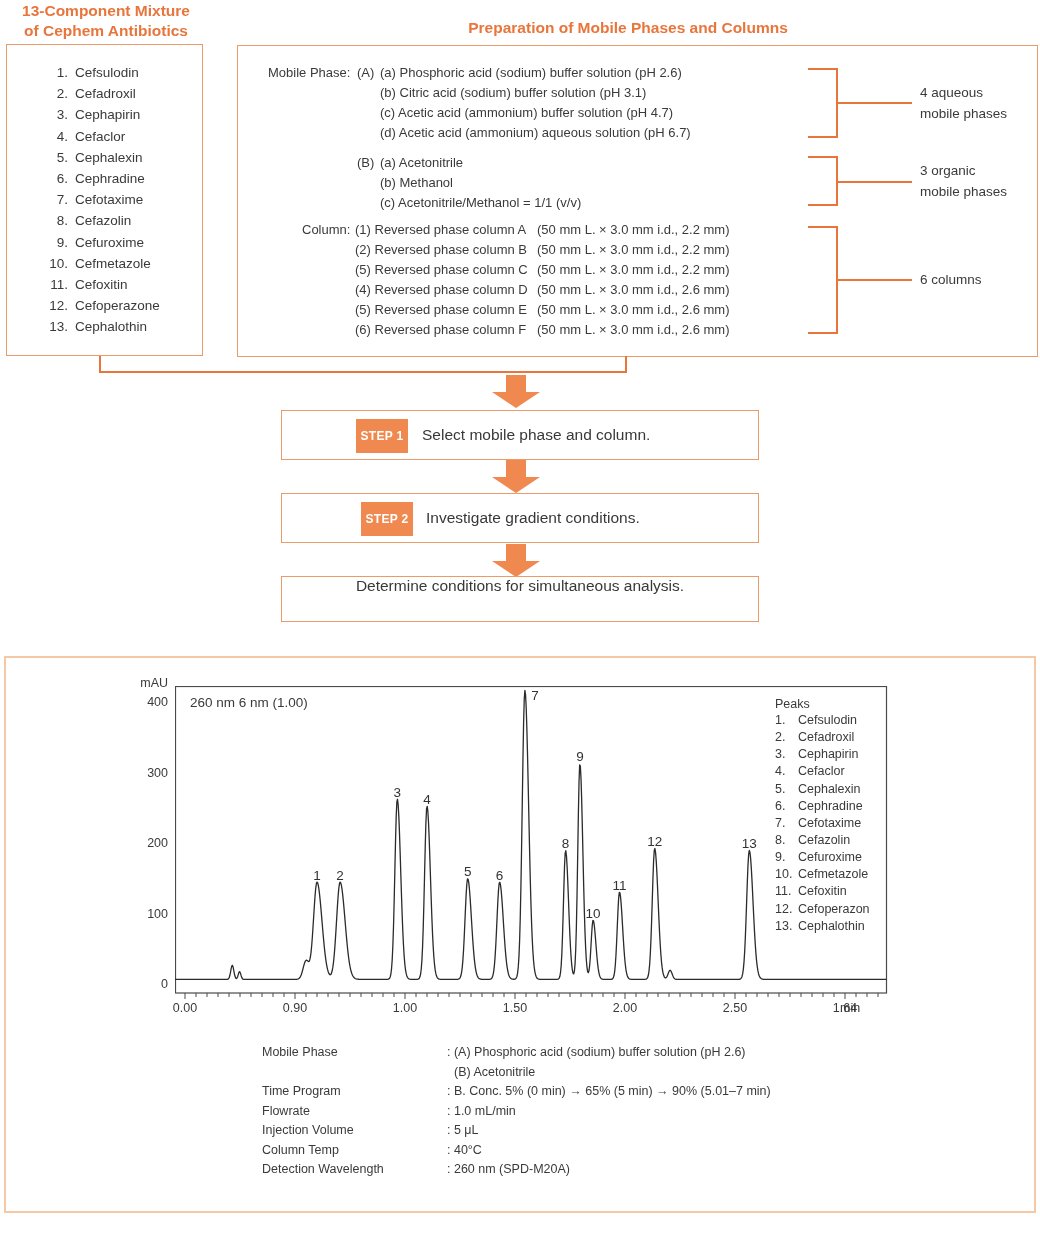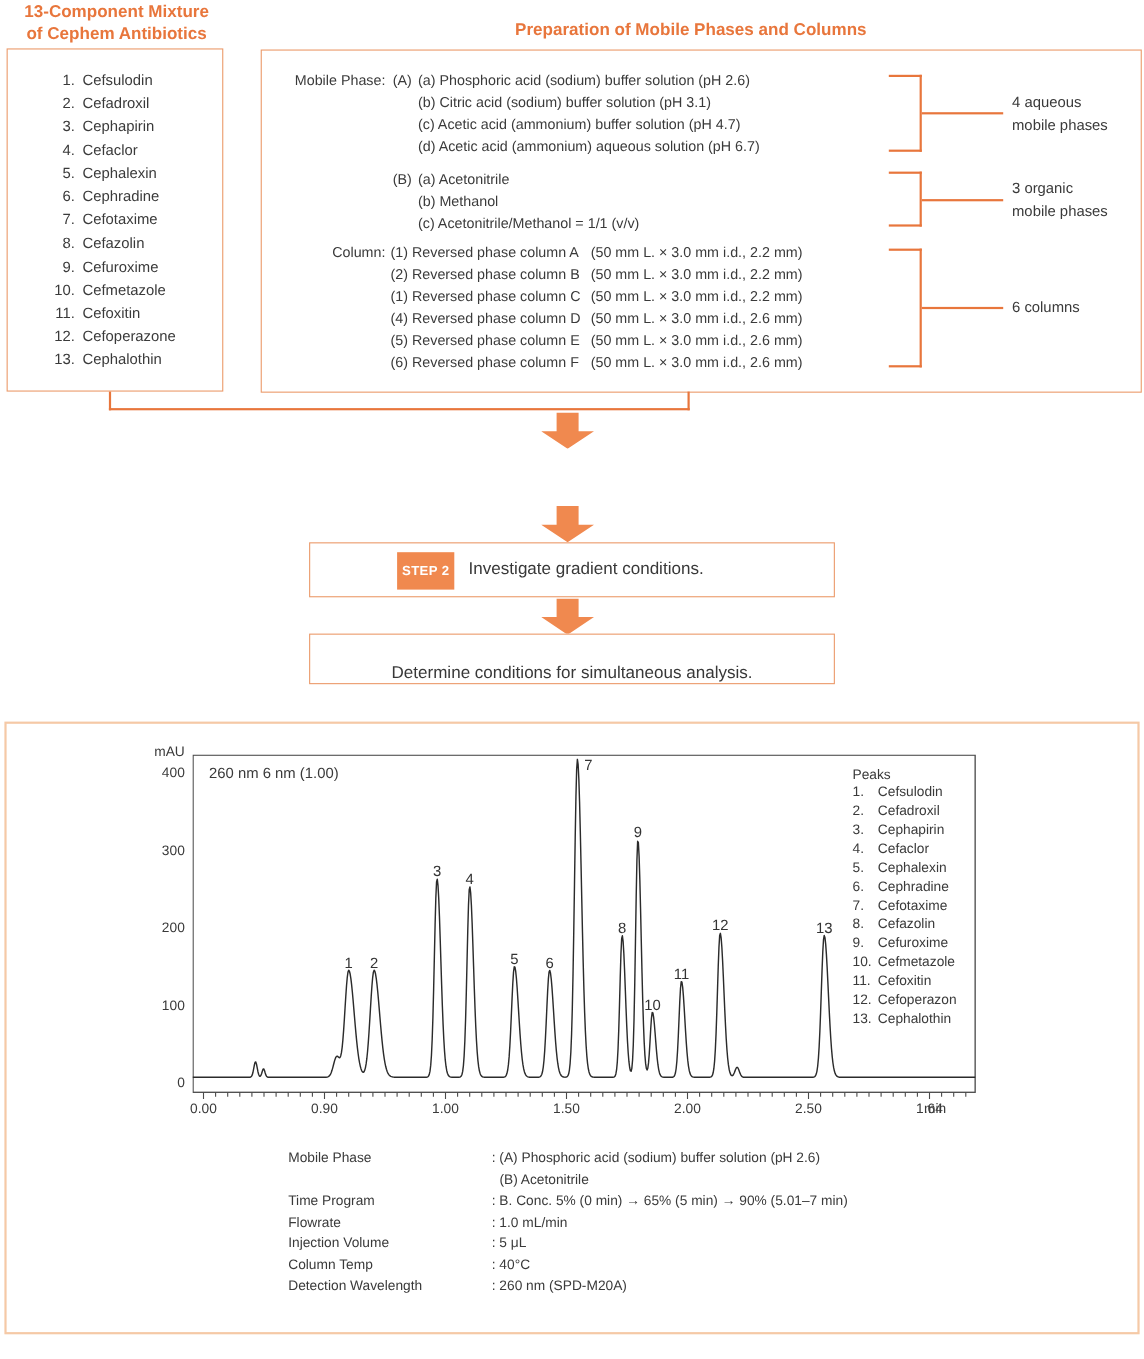--- a/index.html
+++ b/index.html
@@ -31,21 +31,21 @@
   .blabel{position:absolute;left:920px;font-size:13.5px;line-height:21px}
   
   #connector{position:absolute;left:99px;top:356px;width:528px;height:17px;
              border:2px solid var(--accent-orange,#e8763c);border-top:none}
   .arrow{position:absolute;left:492px;width:48px;height:33px}
   .stepbox{position:absolute;left:281px;width:478px;border:1.5px solid var(--panel-border,#eb9a6a);background:#fff}
   .badge{position:absolute;top:8px;width:52px;height:34px;background:var(--badge-orange,#f0894f);
          color:#fff;font-weight:bold;font-size:12px;letter-spacing:.3px;
          display:flex;align-items:center;justify-content:center}
   .steptext{position:absolute;top:0;font-size:15.5px;color:#383838}
-  #finalbox{display:flex;align-items:flex-end;justify-content:center;font-size:15.5px;color:#383838}
+  #finalbox{display:flex;align-items:flex-start;justify-content:center;font-size:15.5px;color:#383838}
   
   #bottombox{position:absolute;left:4px;top:656px;width:1032px;height:557px;
              border:2px solid var(--outer-box-border,#f5c9a6);background:#fff}
   #plot{position:absolute;left:175px;top:686px;width:715px;height:320px}
   #maulab{position:absolute;left:100px;top:676px;width:68px;text-align:right;font-size:12.5px}
   .ylab{position:absolute;left:100px;width:68px;text-align:right;font-size:12.5px}
   #inset{position:absolute;left:190px;top:695px;font-size:13.5px}
   .xlab{position:absolute;top:1001px;font-size:12.5px;transform:translateX(-50%)}
   #minlab{position:absolute;left:840px;top:1001px;font-size:12.5px}
   #legend{position:absolute;left:775px;top:697px;font-size:12.5px}
@@ -168,21 +168,21 @@
         <div class="c2c">(1) Reversed phase column A</div>
         <div>(50 mm L. × 3.0 mm i.d., 2.2 mm)</div>
       </div>
       <div class="prow">
         <div class="c1c"></div>
         <div class="c2c">(2) Reversed phase column B</div>
         <div>(50 mm L. × 3.0 mm i.d., 2.2 mm)</div>
       </div>
       <div class="prow">
         <div class="c1c"></div>
-        <div class="c2c">(1) Reversed phase column C</div>
+        <div class="c2c">(5) Reversed phase column C</div>
         <div>(50 mm L. × 3.0 mm i.d., 2.2 mm)</div>
       </div>
       <div class="prow">
         <div class="c1c"></div>
         <div class="c2c">(4) Reversed phase column D</div>
         <div>(50 mm L. × 3.0 mm i.d., 2.6 mm)</div>
       </div>
       <div class="prow">
         <div class="c1c"></div>
         <div class="c2c">(5) Reversed phase column E</div>
@@ -223,20 +223,24 @@
     <svg width="48" height="33">
         <polygon points="14,0 34,0 34,17 48,17 24,33 0,17 14,17" fill="var(--badge-orange,#f0894f)"></polygon>
       </svg>
   </div>
   <div class="arrow" style="top:544px">
     <svg width="48" height="33">
         <polygon points="14,0 34,0 34,17 48,17 24,33 0,17 14,17" fill="var(--badge-orange,#f0894f)"></polygon>
       </svg>
   </div>
 
+  <div class="stepbox" style="top:410px;height:50px">
+    <div class="badge" style="left:74px">STEP 1</div>
+    <div class="steptext" style="left:140px;line-height:47px">Select mobile phase and column.</div>
+  </div>
   <div class="stepbox" style="top:493px;height:50px">
     <div class="badge" style="left:79px">STEP 2</div>
     <div class="steptext" style="left:144px;line-height:47px">Investigate gradient conditions.</div>
   </div>
   <div class="stepbox" id="finalbox" style="top:576px;height:46px">
     <span>Determine conditions for simultaneous analysis.</span>
   </div>
 
   <div id="bottombox"></div>
   <div id="maulab">mAU</div>

